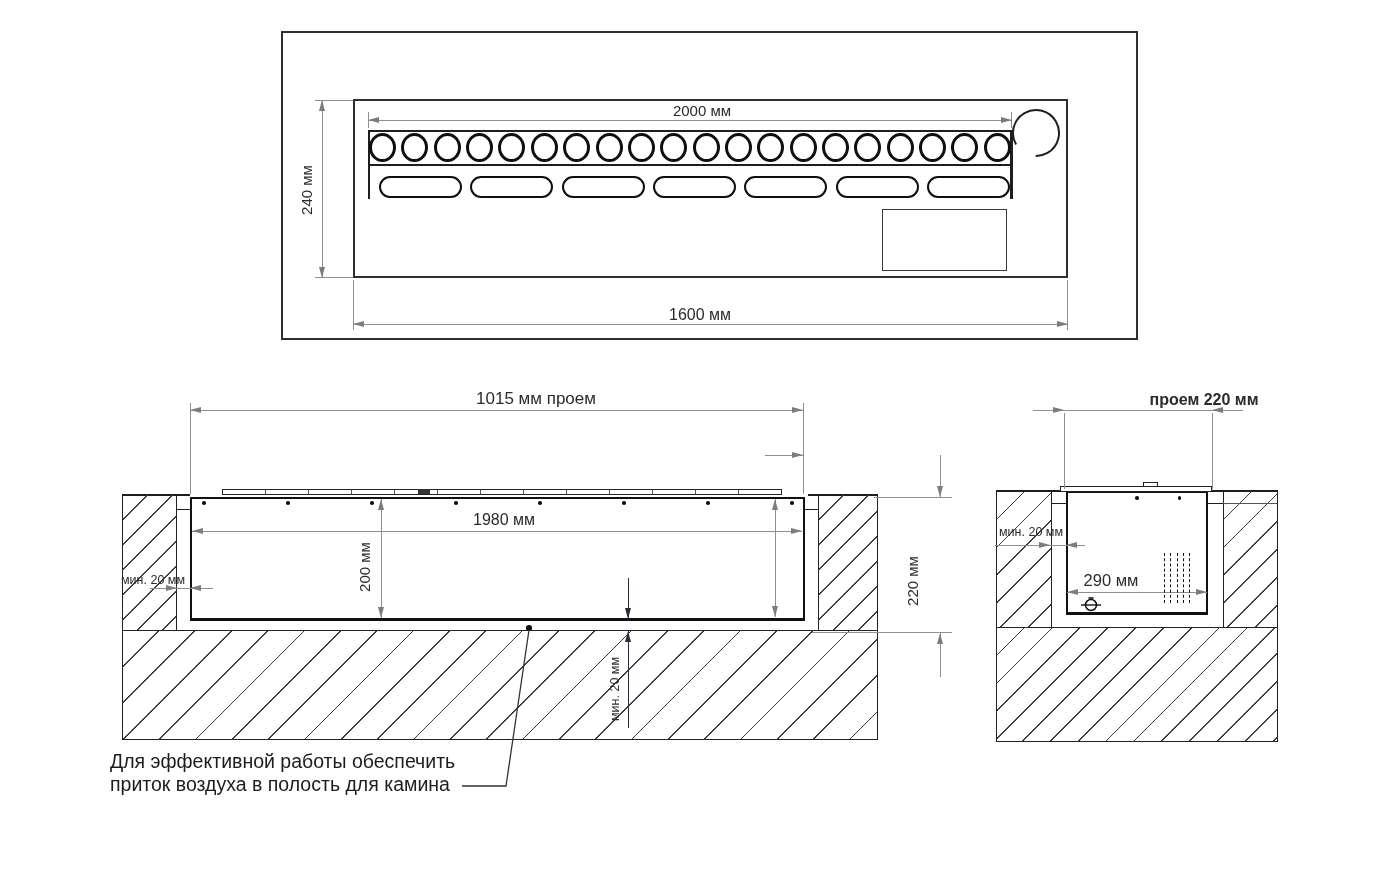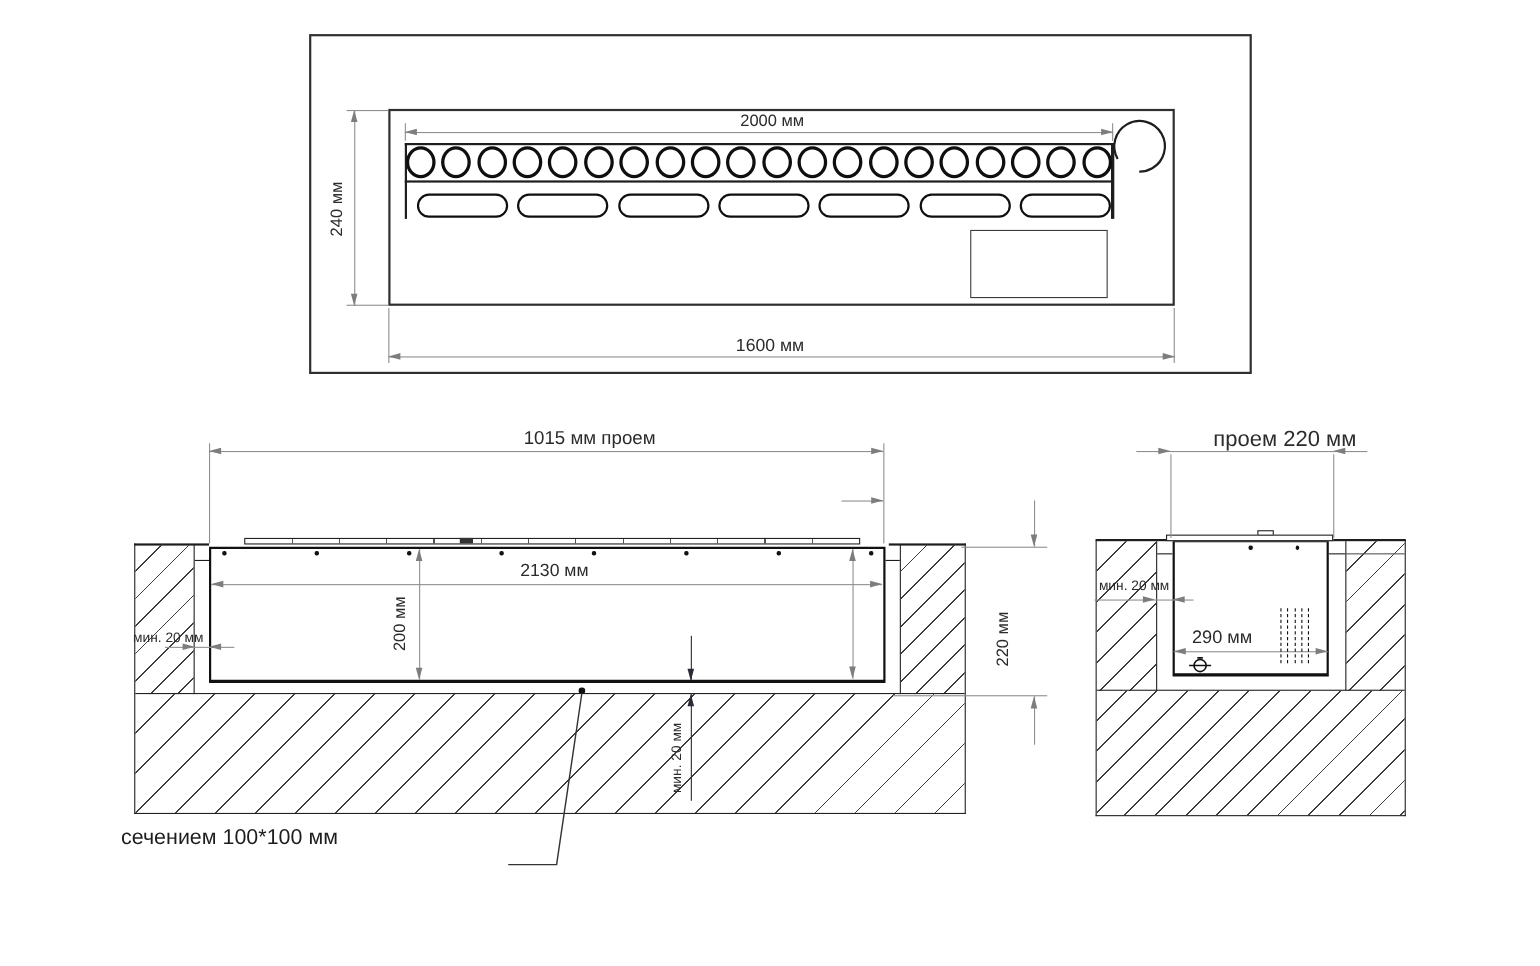--- a/index.html
+++ b/index.html
@@ -144,21 +144,21 @@
     <div class="lbl lbl-c" style="left:536px;top:399px;font-size:17px;">1015 мм проем</div>
     <div class="dln" style="left:190px;top:410px;width:613px;height:1px;"></div>
     <div class="ar ar-l" style="left:190px;top:407px;"></div>
     <div class="ar ar-r" style="left:792px;top:407px;"></div>
     <div class="dln" style="left:190px;top:403px;width:1px;height:91px;"></div>
     <div class="dln" style="left:803px;top:403px;width:1px;height:91px;"></div>
 
     <div class="dln" style="left:765px;top:455px;width:38px;height:1px;"></div>
     <div class="ar ar-r" style="left:792px;top:452px;"></div>
 
-    <div class="lbl lbl-c" style="left:504px;top:520px;font-size:16px;">2130 мм</div>
+    <div class="lbl lbl-c" style="left:504px;top:520px;font-size:16px;">1980 мм</div>
     <div class="dln" style="left:192px;top:531px;width:610px;height:1px;"></div>
     <div class="ar ar-l" style="left:192px;top:528px;"></div>
     <div class="ar ar-r" style="left:791px;top:528px;"></div>
 
     <div class="dln" style="left:381px;top:499px;width:1px;height:119px;"></div>
     <div class="ar ar-u" style="left:378px;top:499px;"></div>
     <div class="ar ar-d" style="left:378px;top:607px;"></div>
     <div class="lbl rot" style="left:364px;top:567px;font-size:15px;">200 мм</div>
 
     <div class="dln" style="left:775px;top:499px;width:1px;height:118px;"></div>
@@ -183,21 +183,22 @@
     <div class="dln" style="left:628px;top:631px;width:1.2px;height:97px;background:#2a2a38;"></div>
     <div class="ar ar-u ar-dark" style="left:625px;top:631px;"></div>
     <div class="lbl rot" style="left:615px;top:689px;font-size:12.5px;">мин. 20 мм</div>
 
     <div class="abs" style="left:526px;top:625px;width:5.5px;height:5.5px;border-radius:50%;background:#111;"></div>
     <svg class="abs" style="left:460px;top:628px;" width="80" height="162" viewBox="0 0 80 162">
       <polyline points="69,2 46,158 2,158" fill="none" stroke="#333" stroke-width="1.3"></polyline>
     </svg>
 
     <div class="abs" style="left:110px;top:750px;font-size:19.5px;line-height:22.5px;color:#1d1d1d;">
-      <div>сечением 100*100 мм</div>
+      <div>Для эффективной работы обеспечить</div>
+      <div>приток воздуха в полость для камина</div>
     </div>
   </div>
 
   <div>
 
     <div class="abs" style="left:996px;top:491px;width:282px;height:251px;border-left:1.5px solid #222;border-right:1.5px solid #222;border-bottom:1.5px solid #222;box-sizing:border-box;"></div>
 
     <div class="oln" style="left:996px;top:490px;width:70px;height:1.5px;"></div>
     <div class="oln" style="left:1208px;top:490px;width:70px;height:1.5px;"></div>
 
@@ -212,21 +213,21 @@
 
     <div class="abs" style="left:1066px;top:491px;width:142px;height:124px;border:2.5px solid #111;border-bottom:3.5px solid #111;box-sizing:border-box;background:#fff;"></div>
     <div class="abs" style="left:1060px;top:486px;width:152px;height:6px;border:1.2px solid #222;box-sizing:border-box;background:#fff;"></div>
     <div class="abs" style="left:1143px;top:482px;width:15px;height:5px;border:1.2px solid #222;box-sizing:border-box;background:#fff;"></div>
 
     <div class="row" style="left:1135px;top:496px;width:46px;height:4px;">
         <div class="dot"></div>
         <div class="dot"></div>
       </div>
 
-    <div class="lbl lbl-c" style="left:1168px;top:400px;font-size:20px;">проем 220 мм</div>
+    <div class="lbl lbl-c" style="left:1204px;top:400px;font-size:16px;font-weight:bold;">проем 220 мм</div>
     <div class="dln" style="left:1033px;top:410px;width:210px;height:1px;"></div>
     <div class="ar ar-r" style="left:1053px;top:407px;"></div>
     <div class="ar ar-l" style="left:1212px;top:407px;"></div>
     <div class="dln" style="left:1064px;top:413px;width:1px;height:76px;"></div>
     <div class="dln" style="left:1212px;top:413px;width:1px;height:76px;"></div>
 
     <div class="lbl" style="left:999px;top:525px;font-size:12.5px;">мин. 20 мм</div>
     <div class="dln" style="left:995px;top:545px;width:90px;height:1px;"></div>
     <div class="ar ar-r" style="left:1039px;top:542px;"></div>
     <div class="ar ar-l" style="left:1066px;top:542px;"></div>

